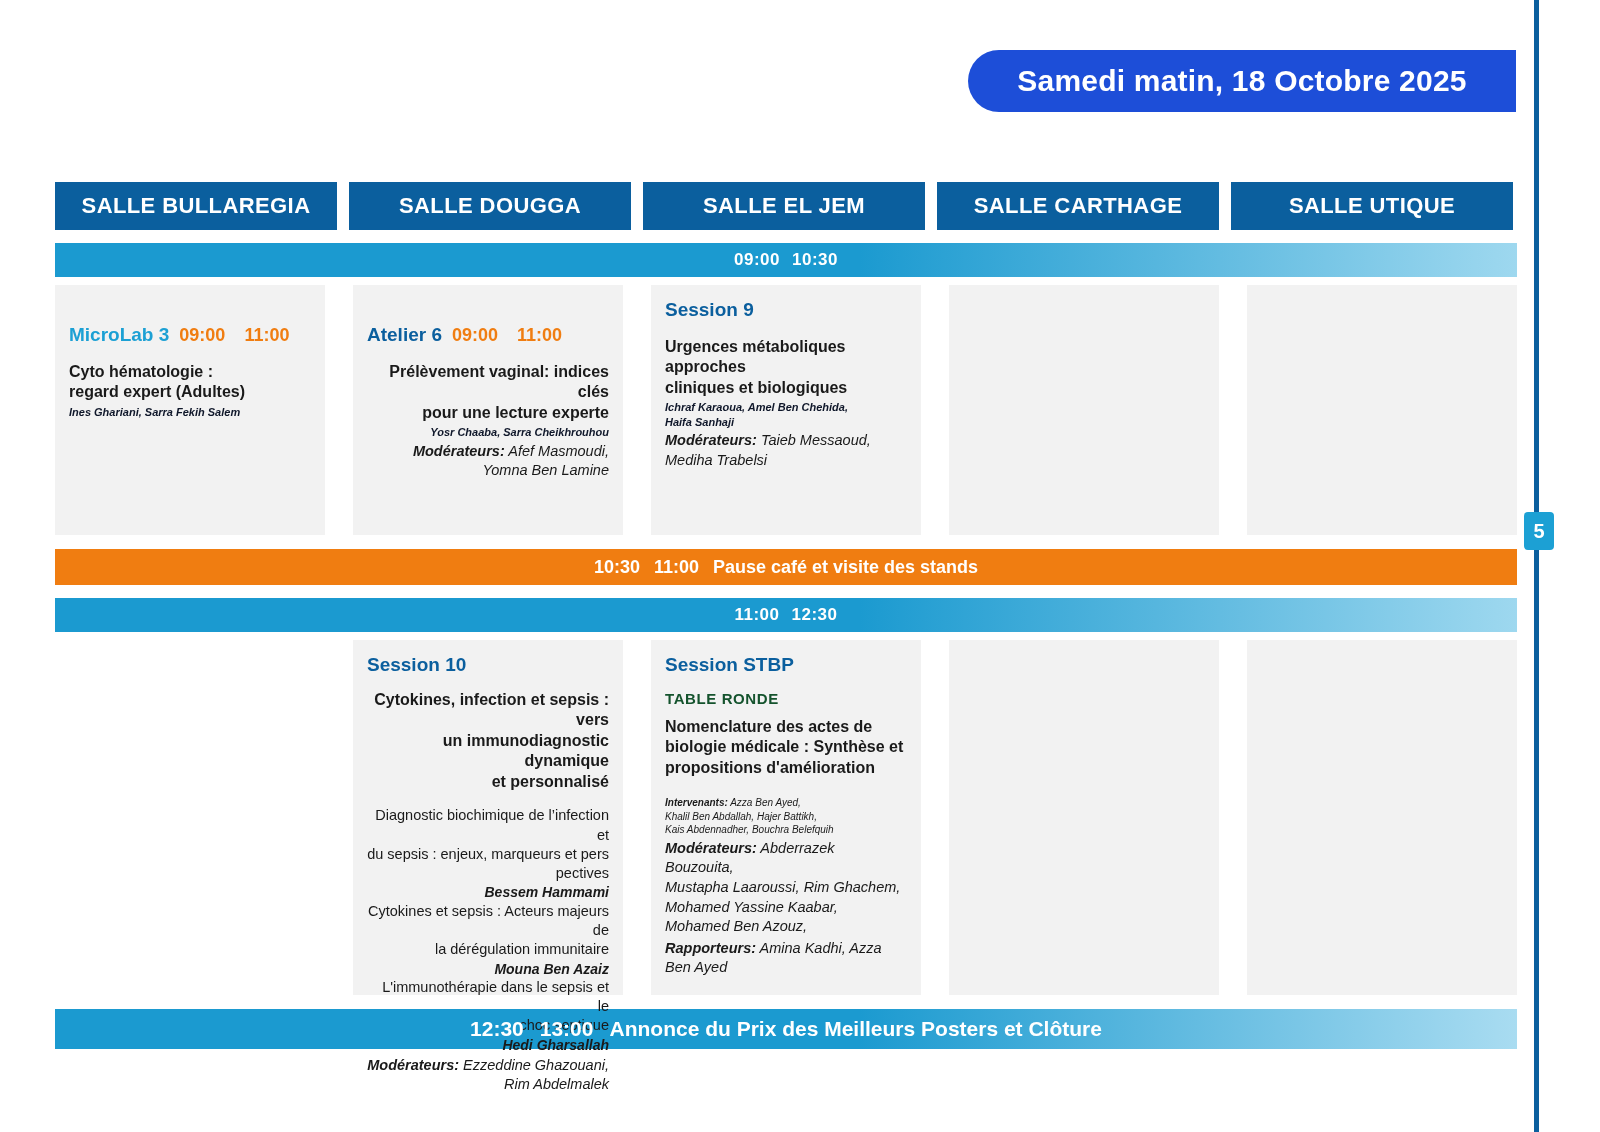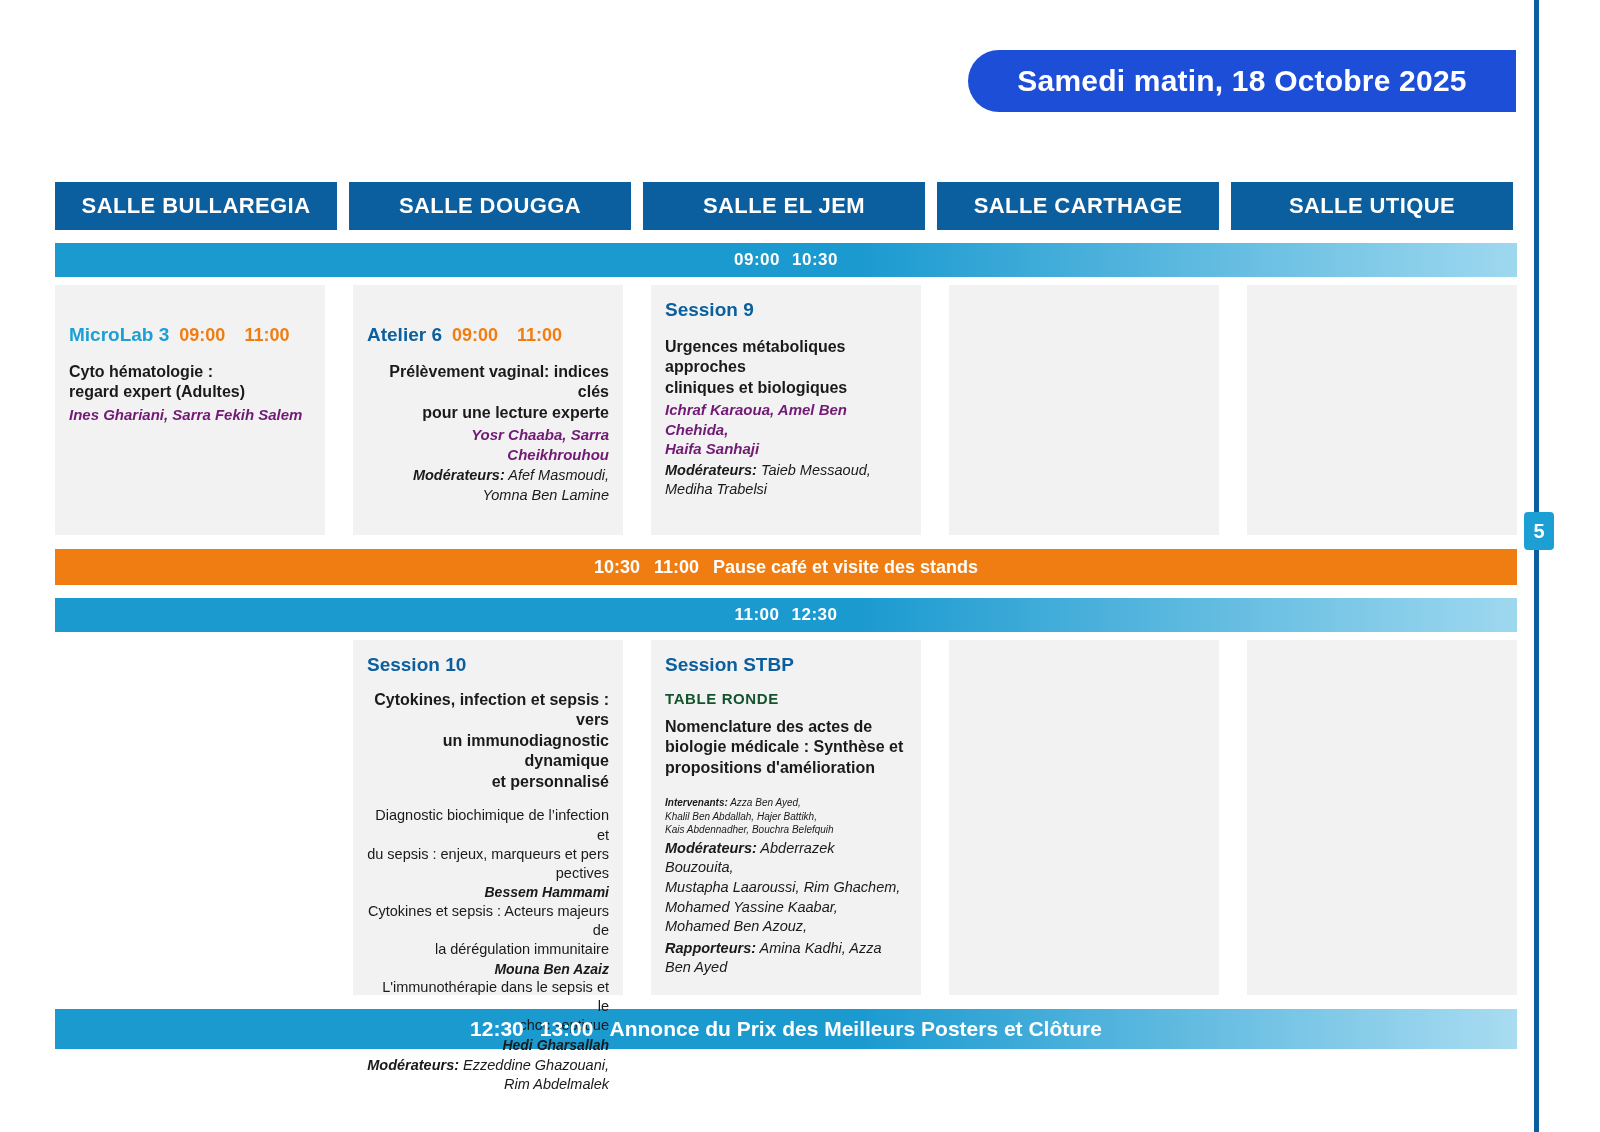--- a/index.html
+++ b/index.html
@@ -179,24 +179,24 @@
   .sess-topic {
     font-size: 16px;
     font-weight: bold;
     color: #1a1a1a;
     line-height: 1.28;
     margin-top: 16px;
   }
   .sess-topic.tight { margin-top: 14px; }
 
   .speakers {
-    font-size: 15px;
+    font-size: 11px;
     font-style: italic;
     font-weight: bold;
-    color: #701a75;
+    color: #0f172a;
     line-height: 1.3;
     margin-top: 2px;
   }
   .mod {
     font-size: 14.5px;
     color: #1a1a1a;
     line-height: 1.35;
     margin-top: 2px;
   }
   .mod b { font-style: italic; }

